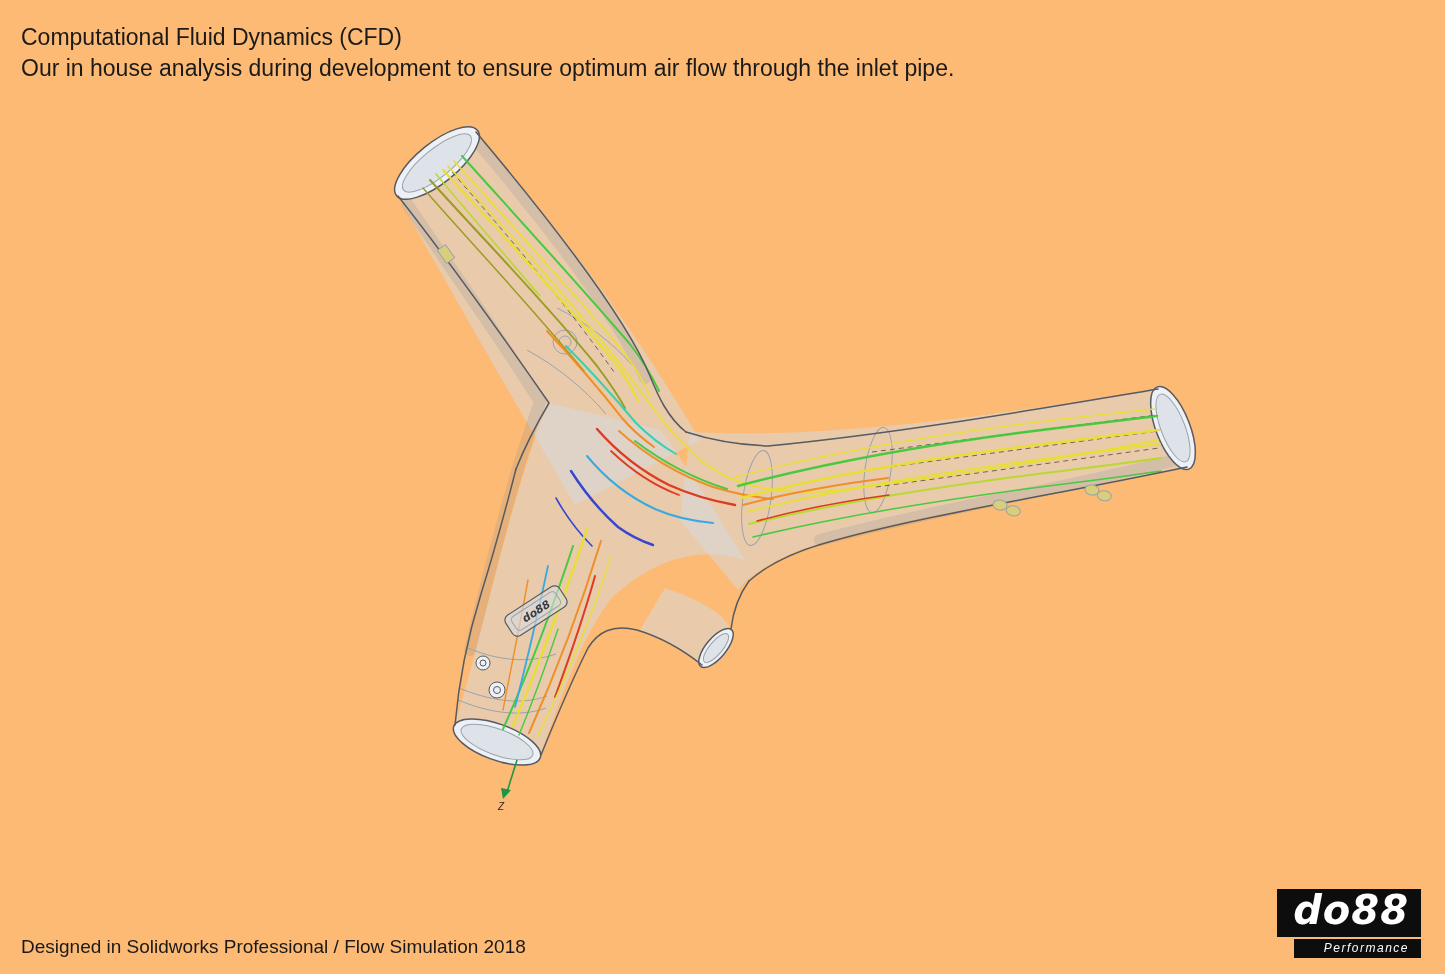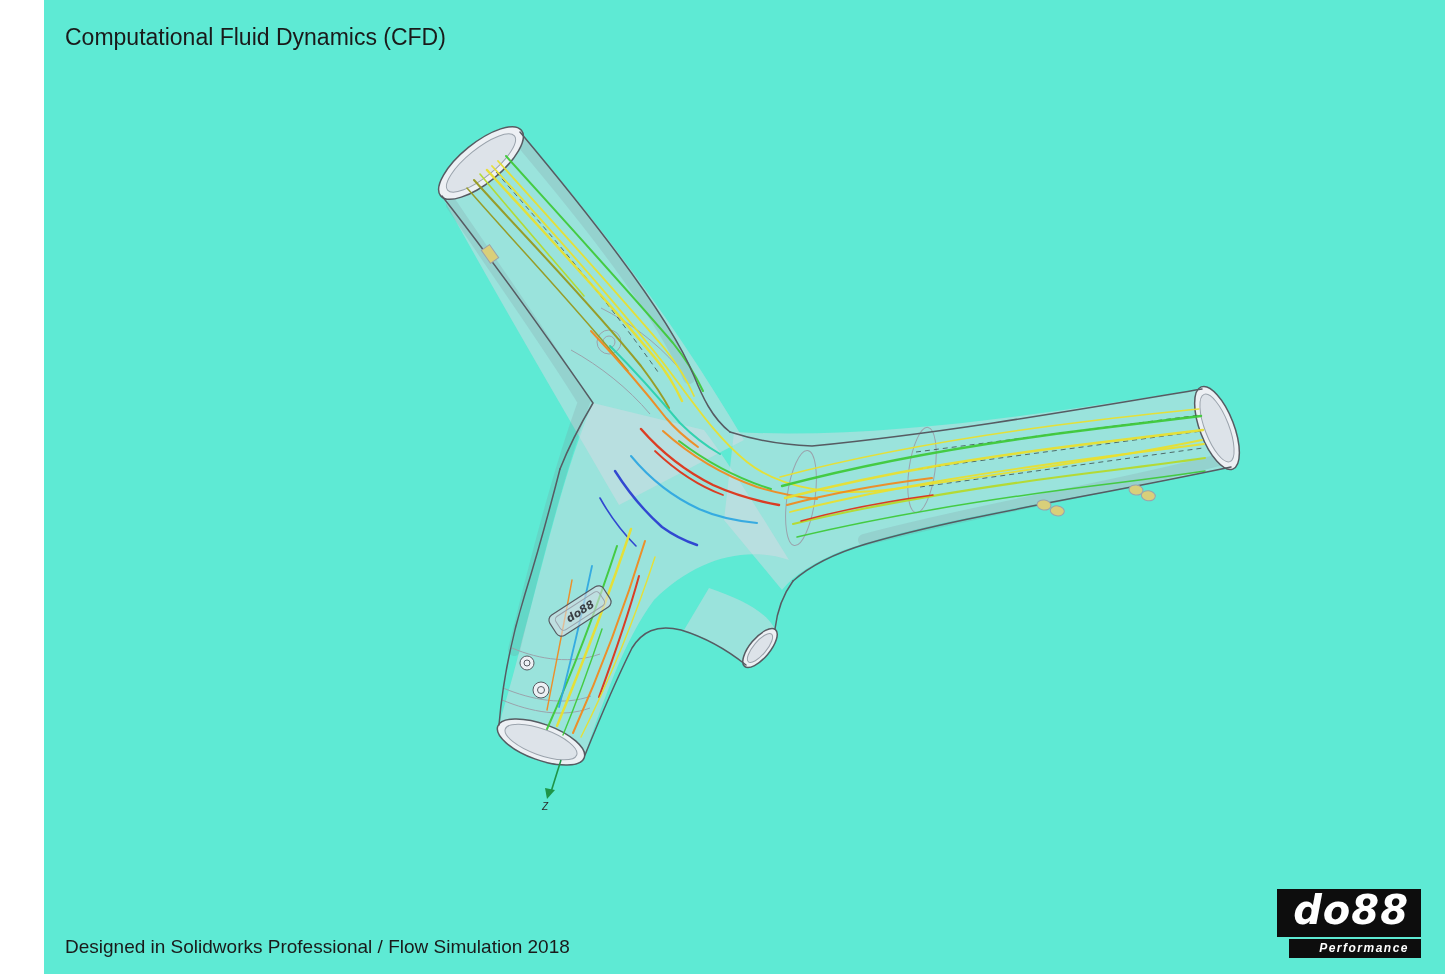--- a/index.html
+++ b/index.html
@@ -1,35 +1,35 @@
 <!DOCTYPE html>
 <html style="--c-text: #1a1a1a; --c-brand-black: #0d0d0d; --c-logo-text: #ffffff; --c-yellow: #e8df2f; --c-olive: #97991f; --c-yellow-green: #b5d92b; --c-green: #3fc93a; --c-teal: #2bd2ae; --c-cyan: #2fa8e0; --c-blue: #2b3fd0; --c-orange: #f08a20; --c-red: #dd3318; --c-pipe-edge: #565b62; --c-pipe-fill: rgba(213,219,227,0.5); --c-pipe-shade: rgba(120,132,144,0.18); --c-seam: #9aa3ac; --c-opening-fill: #edf0f4; --c-opening-inner: #dde3e9; --c-hidden-line: #1c1c1c; --c-axis-green: #1e9447; --c-detail-brass: #d9cf7a;"><head>
 <meta charset="utf-8">
 <style>
   html,body{margin:0;padding:0;background:#ffffff;}
   body{width:1445px;height:974px;position:relative;overflow:hidden;
        font-family:"Liberation Sans", sans-serif;}
-  .canvas{position:absolute;inset:0;background:#5eead4;margin-left:44px;}
+  .canvas{position:absolute;inset:0;background:#fdba74;}
 
   .header{position:absolute;left:21px;top:22px;color:var(--c-text,#1a1a1a);
           font-size:23px;line-height:31px;}
   .header .line{white-space:nowrap;}
 
   .figure-svg{position:absolute;left:0;top:0;width:1445px;height:974px;}
 
   .footer-note{position:absolute;left:21px;bottom:16px;font-size:19px;
                color:var(--c-text,#1a1a1a);}
 
   .logo{position:absolute;right:24px;bottom:16px;display:flex;
         flex-direction:column;align-items:flex-end;gap:2px;}
   .logo-main{background:var(--c-brand-black,#0d0d0d);color:var(--c-logo-text,#fff);
              font-family:"DejaVu Sans", sans-serif;font-weight:bold;font-style:italic;
              font-size:40px;line-height:1;padding:1px 12px 7px 16px;letter-spacing:1px;}
   .logo-tag{background:var(--c-brand-black,#0d0d0d);color:var(--c-logo-text,#fff);
-            font-family:"Liberation Sans", sans-serif;font-style:italic;font-weight:bold;
+            font-family:"Liberation Sans", sans-serif;font-style:italic;font-weight:normal;
             font-size:12px;line-height:1;padding:3px 12px 4px 30px;letter-spacing:1.5px;}
 
   
   .pipe-fill{fill:var(--c-pipe-fill,rgba(213,219,227,.5));stroke:none;}
   .pipe-shade{fill:none;stroke:var(--c-pipe-shade,rgba(120,132,144,.18));stroke-width:12;stroke-linecap:round;}
   .pipe-edge{fill:none;stroke:var(--c-pipe-edge,#565b62);stroke-width:1.5;stroke-linecap:round;}
   .seam{fill:none;stroke:var(--c-seam,#9aa3ac);stroke-width:1;}
   .open-outer{fill:var(--c-opening-fill,#edf0f4);stroke:var(--c-pipe-edge,#565b62);stroke-width:1.5;}
   .open-inner{fill:var(--c-opening-inner,#dde3e9);stroke:var(--c-seam,#9aa3ac);stroke-width:1;}
   .hid{fill:none;stroke:var(--c-hidden-line,#1c1c1c);stroke-width:1;stroke-dasharray:5 4;opacity:.6;}
@@ -53,20 +53,21 @@
   .axis-head{fill:var(--c-axis-green,#1e9447);stroke:none;}
   .axis-label{font-size:10px;font-style:italic;fill:#2a2a2a;}
 </style>
 </head>
 <body>
 
 <div class="canvas">
 
   <div class="header">
     <div class="line">Computational Fluid Dynamics (CFD)</div>
+    <div class="line">Our in house analysis during development to ensure optimum air flow through the inlet pipe.</div>
   </div>
 
   <svg class="figure-svg" viewBox="0 0 1445 974">
 
     <g>
       <path class="pipe-fill" d="M398,196 L476,132 C 565,235 635,330 700,440 L 575,505 C 520,410 455,300 398,196 Z"></path>
       <path class="pipe-fill" d="M690,432 C 840,440 1010,412 1158,389 L 1187,467 C 1030,500 900,516 800,550 C 770,562 750,575 738,590 L 680,520 Z"></path>
       <path class="pipe-fill" d="M549,403 C 520,470 500,560 478,640 C 466,690 457,715 455,726 L 540,757 C 560,700 580,640 610,600 C 650,560 700,545 745,560 C 720,520 690,470 660,430 Z"></path>
       <path class="pipe-fill" d="M665,588 C 700,600 722,612 731,629 L 702,666 C 685,650 660,637 640,630 Z"></path>
       <path class="pipe-shade" d="M480,145 C 560,240 620,320 645,378"></path>

